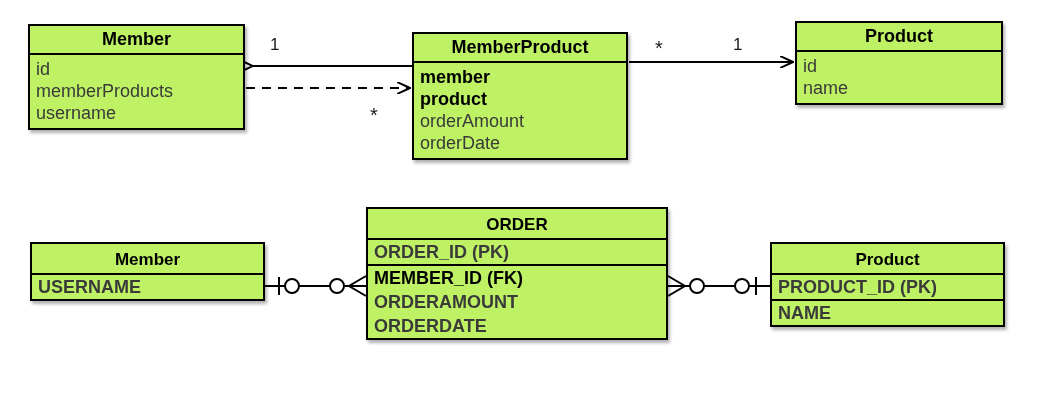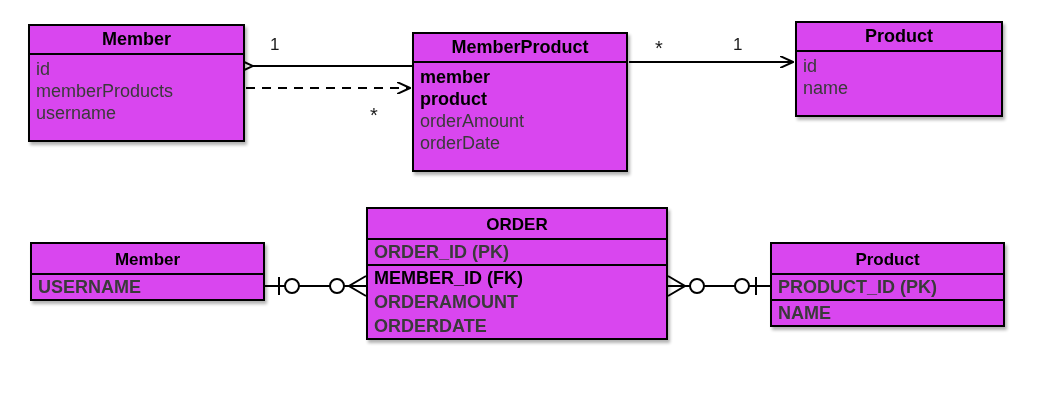--- a/index.html
+++ b/index.html
@@ -18,21 +18,21 @@
     position: absolute;
     left: 0; top: 0;
     width: 1048px;
     height: 406px;
   }
   
   .box {
     position: absolute;
     box-sizing: border-box;
     border: 2px solid #000;
-    background: #d946ef;
+    background: #bef264;
     box-shadow: 2px 3px 3px rgba(0,0,0,0.30);
     z-index: 5;
   }
   .box-title {
     text-align: center;
     font-weight: bold;
     color: #000;
     line-height: 1;
     box-sizing: border-box;
   }
@@ -49,21 +49,21 @@
     font-weight: bold;
     color: #000;
   }
   
   .uml .box-title {
     font-size: 18px;
     padding: 4px 0 5px 0;
     border-bottom: 2px solid #000;
   }
   .uml .box-body {
-    padding: 3px 0 16px 0;
+    padding: 3px 0 4px 0;
   }
   .uml .attr {
     font-size: 18px;
     padding: 2px 0 2px 6px;
   }
   
   .er .box-title {
     font-size: 17px;
     padding: 7px 0 5px 0;
     border-bottom: 2px solid #000;

